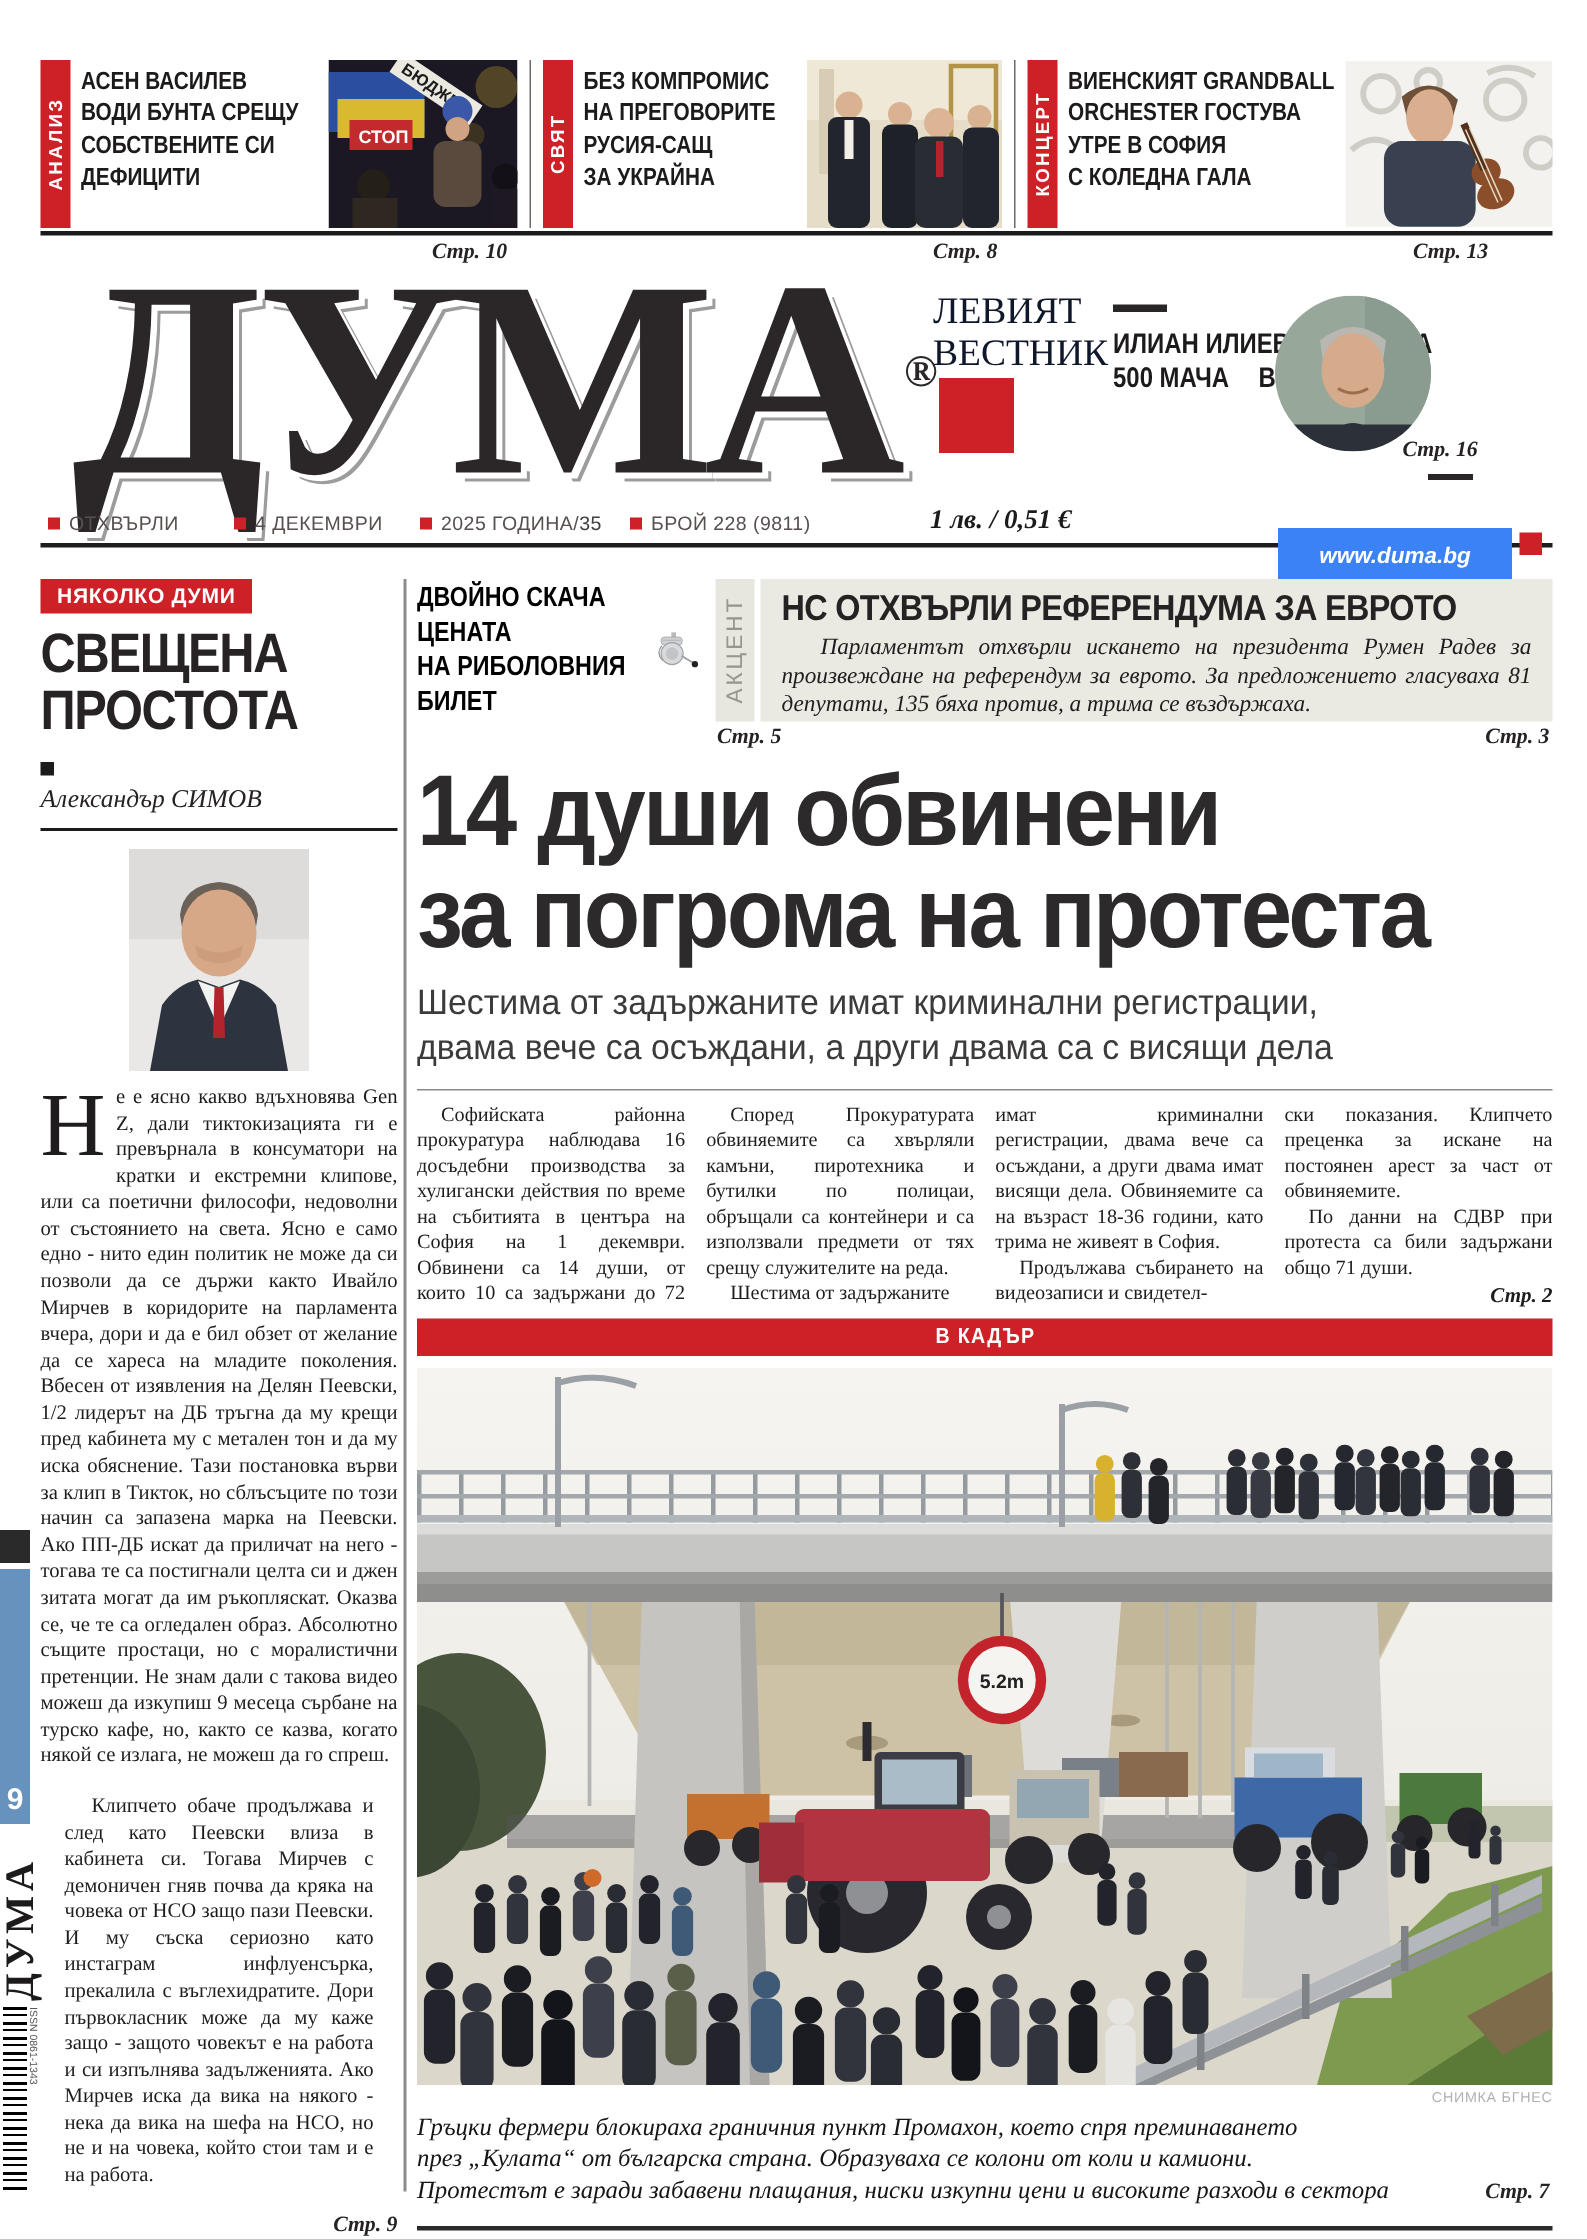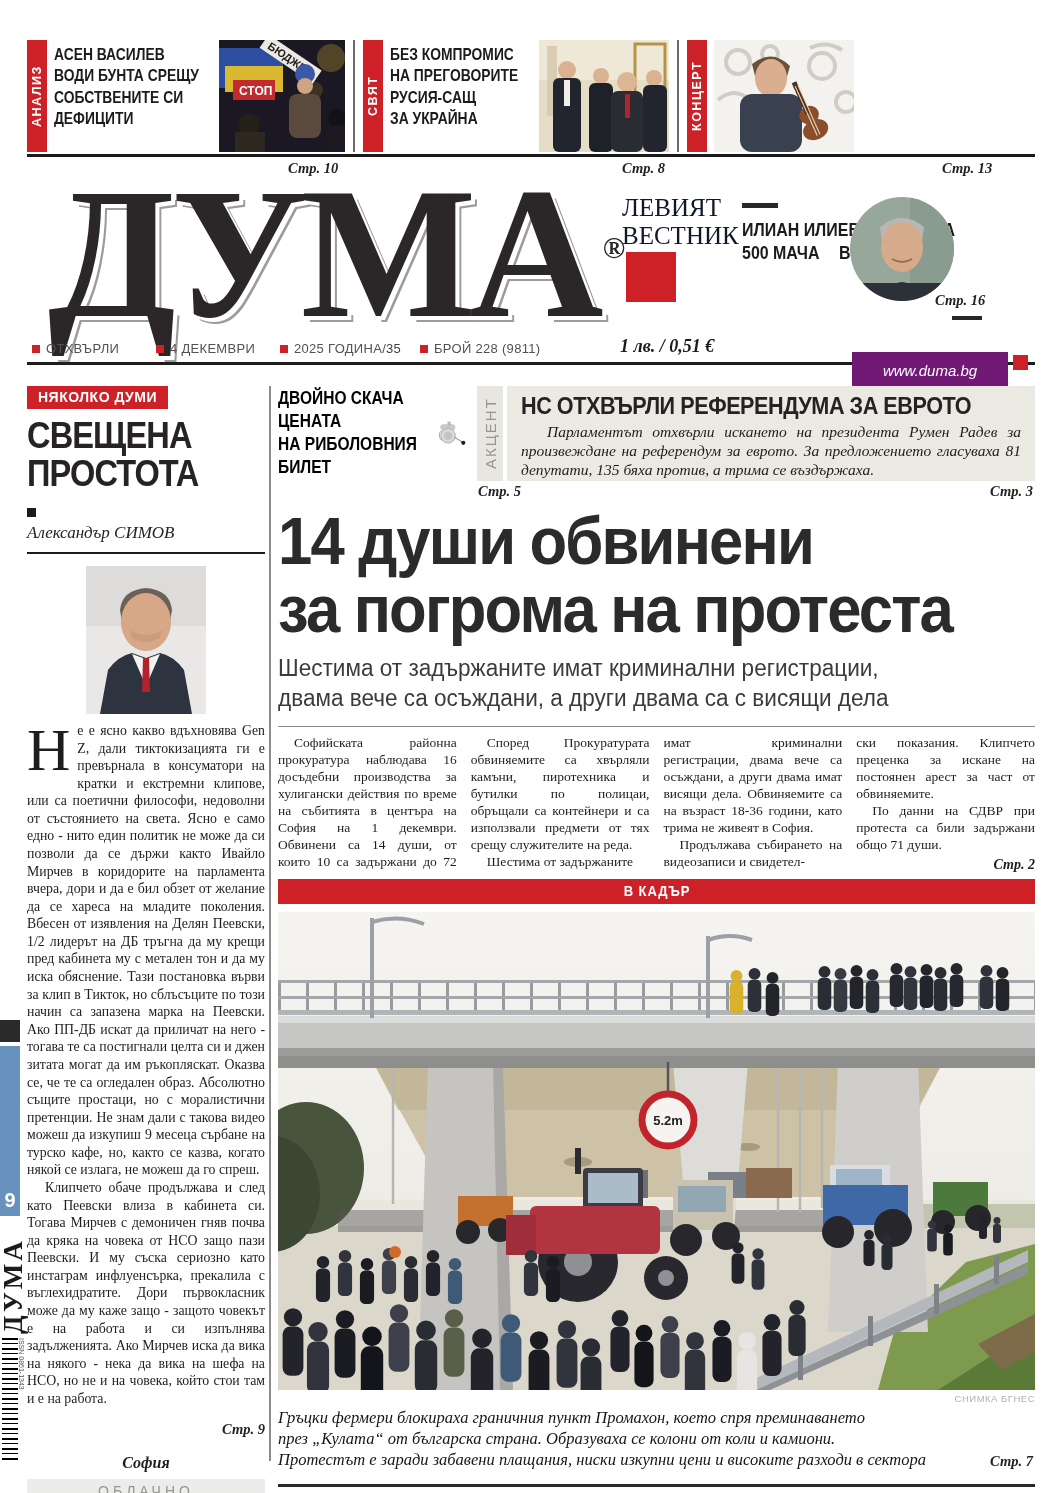--- a/index.html
+++ b/index.html
@@ -32,39 +32,39 @@
      font-weight:bold;font-size:19px;line-height:1.22;color:#1d1a1b;}
   #sport-photo{position:absolute;left:850px;top:197px;width:104px;height:104px;border-radius:50%;overflow:hidden;}
   #sport-page{position:absolute;left:935px;top:292px;}
   #sport-page-dash{position:absolute;left:952px;top:316px;width:30px;height:4px;background:#2a2627;}
   
   .dl-item{position:absolute;top:341px;font-family:"Liberation Sans",sans-serif;font-size:13px;
      color:#56504e;letter-spacing:0.3px;white-space:nowrap;}
   .redsq{display:inline-block;width:8px;height:8px;background:#cd2127;margin-right:6px;}
   #price{position:absolute;left:620px;top:336px;font-style:italic;font-weight:bold;font-size:18px;color:#1d1a1b;}
   #date-rule{position:absolute;left:27px;top:362px;width:1008px;height:3px;background:#1d1d1d;}
-  #site-box{position:absolute;left:852px;top:352px;width:156px;height:36px;background:#701a75;color:#fff;
-     font-style:italic;font-weight:normal;font-size:15px;font-family:"Liberation Sans",sans-serif;
+  #site-box{position:absolute;left:852px;top:352px;width:156px;height:36px;background:#3b82f6;color:#fff;
+     font-style:italic;font-weight:bold;font-size:15px;font-family:"Liberation Sans",sans-serif;
      display:flex;align-items:center;justify-content:center;}
   #site-sq{position:absolute;left:1013px;top:355px;width:15px;height:15px;background:#cd2127;}
   
   #main-div{position:absolute;left:269px;top:386px;width:2px;height:1075px;background:#8b8b8b;}
   
   #opinion{position:absolute;left:27px;top:386px;width:238px;}
   .kicker{display:inline-block;background:#cd2127;color:#fff;font-family:"Liberation Sans",sans-serif;
      font-weight:bold;font-size:14px;letter-spacing:0.5px;padding:3px 11px 4px;}
   .op-title{font-family:"Liberation Sans",sans-serif;font-weight:bold;font-size:37px;line-height:1.04;
      color:#272324;margin-top:8px;letter-spacing:-1px;transform:scaleX(0.88);transform-origin:0 0;width:114%;}
   .op-bullet{width:9px;height:9px;background:#1d1a1b;margin:14px 0 6px;}
   .op-author{font-style:italic;font-size:17px;color:#262223;}
   .op-rule{border:0;border-top:2px solid #1d1a1b;margin:9px 0 0;}
   .op-photo{display:block;margin:12px auto 8px;}
   .op-body{text-align:justify;font-size:13.8px;line-height:1.275;color:#1f1c1d;}
   .dropcap{float:left;font-size:60px;line-height:0.82;padding:4px 7px 0 0;font-family:"Liberation Serif",serif;}
-  .op-body .p2{text-indent:18px;margin:0;}
+  .op-body .p2{text-indent:18px;margin:16px;}
   .op-body p{margin:0;}
   .op-page{text-align:right;margin-top:14px;}
   .wx-city{text-align:center;font-style:italic;font-weight:bold;font-size:16px;margin-top:16px;}
   .wx-cond{background:#ececea;color:#97958e;font-family:"Liberation Sans",sans-serif;font-size:14px;
      letter-spacing:4px;text-align:center;padding:4px 0;margin-top:7px;}
   
   .rail-black{position:absolute;left:0;top:1020px;width:20px;height:22px;background:#2a2a2a;}
   .rail-blue{position:absolute;left:0;top:1046px;width:20px;height:170px;background:#6792bd;color:#fff;
      font-family:"Liberation Sans",sans-serif;font-weight:bold;font-size:20px;display:flex;
      align-items:flex-end;justify-content:center;padding-bottom:4px;box-sizing:border-box;}
@@ -170,20 +170,26 @@
             <rect x="72" y="51" width="32" height="61" rx="7" fill="#2a2c33"></rect>
           <rect x="86" y="54" width="5" height="24" fill="#b3232c"></rect>
           <circle cx="115" cy="38" r="8" fill="#d9b391"></circle>
             <rect x="104" y="45" width="24" height="67" rx="6" fill="#23252e"></rect>
         </g>
       </svg>
     </div>
     <div class="t-div"></div>
     <div class="teaser" style="width:350px;">
       <div class="vlab">КОНЦЕРТ</div>
+      <div class="t-title" style="width:178px;">
+        <div class="sqz">ВИЕНСКИЯТ GRANDBALL</div>
+        <div class="sqz">ORCHESTER ГОСТУВА</div>
+        <div class="sqz">УТРЕ В СОФИЯ</div>
+        <div class="sqz">С КОЛЕДНА ГАЛА</div>
+      </div>
       <svg width="140" height="112" viewBox="0 0 140 112">
         <rect width="140" height="112" fill="#f3f2ee"></rect>
         <g fill="none" stroke="#cfcdc6" stroke-width="4">
           <circle cx="24" cy="22" r="12"></circle>
             <circle cx="56" cy="14" r="8"></circle>
             <circle cx="108" cy="26" r="13"></circle>
           <circle cx="132" cy="62" r="10"></circle>
             <path d="M4 60 Q 20 46 36 60"></path>
             <path d="M96 8 Q 112 0 128 10"></path>
         </g>

